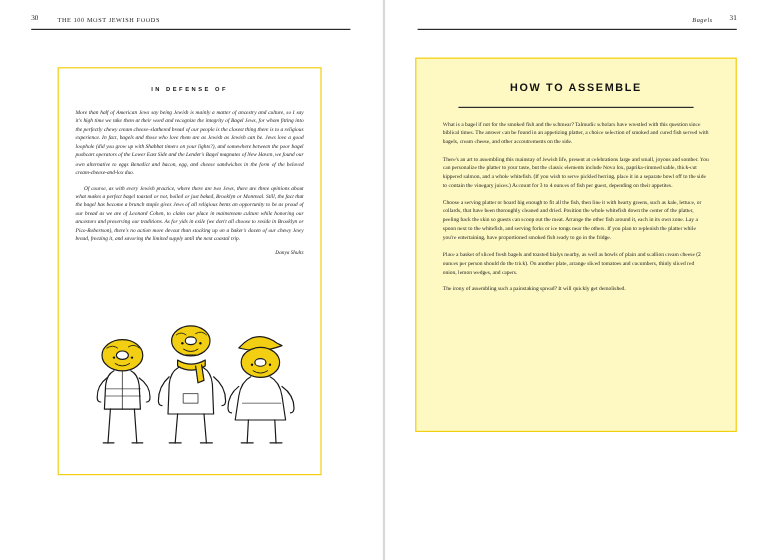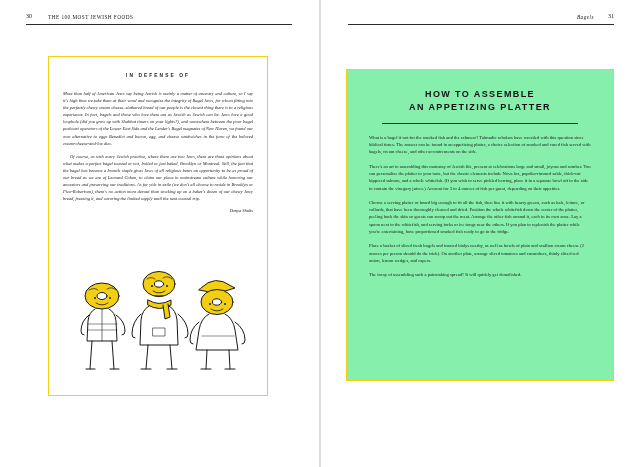--- a/index.html
+++ b/index.html
@@ -110,26 +110,26 @@
     left: 62px;
     top: 262px;
     width: 196px;
     height: 130px;
   }
 
   
   .recipe-box {
     position: absolute;
     left: 26px;
-    top: 69px;
+    top: 48px;
     width: 268px;
     height: 312px;
     border: 1.2px solid #f2cf12;
     box-sizing: border-box;
-    background: #86efac;
+    background: #fef9c3;
   }
   .recipe-title {
     margin: 18px 24px 0 24px;
     text-align: center;
     font-family: "Liberation Sans", sans-serif;
     font-weight: 700;
     font-size: 9px;
     letter-spacing: 1.4px;
     line-height: 13px;
     color: #111;
@@ -238,21 +238,20 @@
 
   <div class="page page-right">
 
     <div class="folio right-folio">31</div>
     <div class="runhead right-runhead">Bagels</div>
     <div class="rule rule-right"></div>
 
     <div class="recipe-box">
       <div class="recipe-title">
         <div>HOW TO ASSEMBLE</div>
-        <div>AN APPETIZING PLATTER</div>
       </div>
       <div class="title-rule"></div>
       <div class="recipe-body">
         <p>What is a bagel if not for the smoked fish and the schmear? Talmudic scholars have wrestled with this question since biblical times. The answer can be found in an appetizing platter, a choice selection of smoked and cured fish served with bagels, cream cheese, and other accoutrements on the side.</p>
         <p>There's an art to assembling this mainstay of Jewish life, present at celebrations large and small, joyous and somber. You can personalize the platter to your taste, but the classic elements include Nova lox, paprika-rimmed sable, thick-cut kippered salmon, and a whole whitefish. (If you wish to serve pickled herring, place it in a separate bowl off to the side to contain the vinegary juices.) Account for 3 to 4 ounces of fish per guest, depending on their appetites.</p>
         <p>Choose a serving platter or board big enough to fit all the fish, then line it with hearty greens, such as kale, lettuce, or collards, that have been thoroughly cleaned and dried. Position the whole whitefish down the center of the platter, peeling back the skin so guests can scoop out the meat. Arrange the other fish around it, each in its own zone. Lay a spoon next to the whitefish, and serving forks or ice tongs near the others. If you plan to replenish the platter while you're entertaining, have proportioned smoked fish ready to go in the fridge.</p>
         <p>Place a basket of sliced fresh bagels and toasted bialys nearby, as well as bowls of plain and scallion cream cheese (2 ounces per person should do the trick). On another plate, arrange sliced tomatoes and cucumbers, thinly sliced red onion, lemon wedges, and capers.</p>
         <p>The irony of assembling such a painstaking spread? It will quickly get demolished.</p>
       </div>
     </div>

